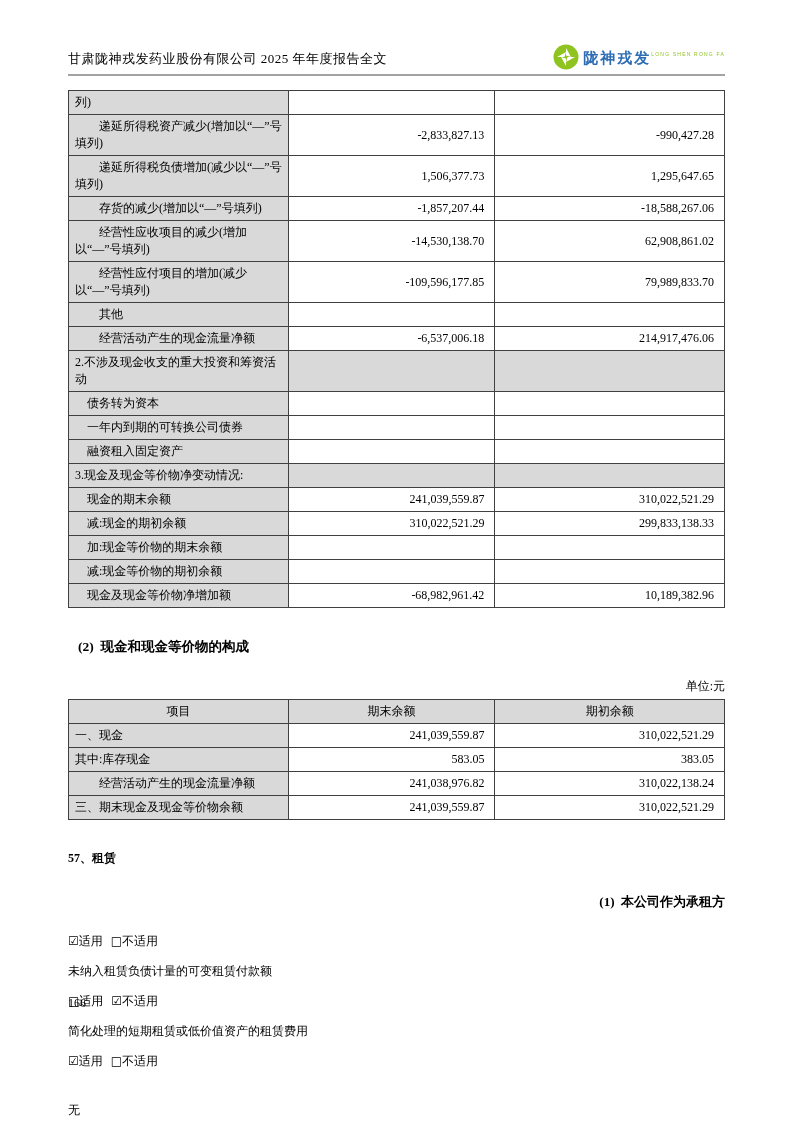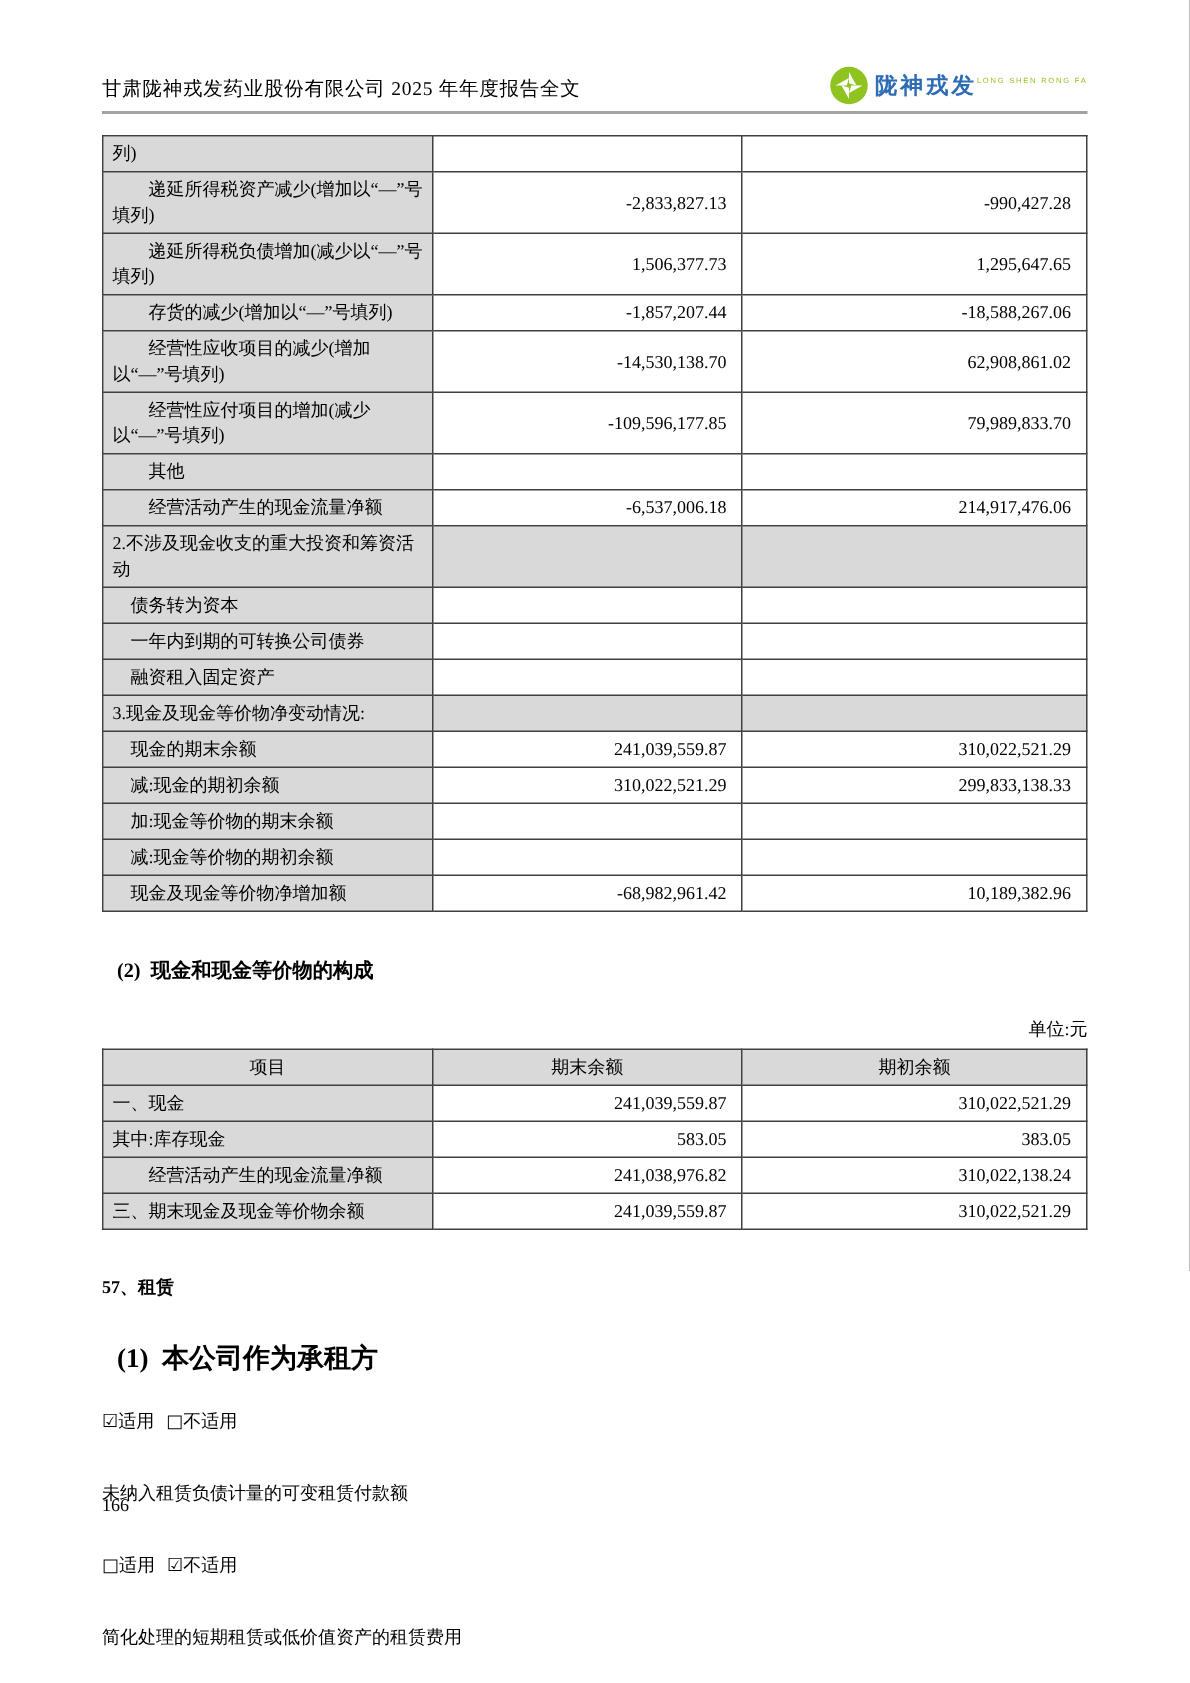--- a/index.html
+++ b/index.html
@@ -42,22 +42,22 @@
   .c-num   { text-align:right; padding-right:10px; background:#fff; }
   tr.shaded .c-num { background:#d9d9d9; }
   th { background:#d9d9d9; font-weight:normal; text-align:center; }
   .indent-0 { text-indent:0; }
   .indent-1 { text-indent:1em; }
   .indent-2 { text-indent:2em; }
   
   .h-sec { font-size:13.5px; font-weight:bold; margin:30px 0 0 10px; }
   .unit-line { text-align:right; font-size:12px; margin-top:22px; }
   .h-57 { font-size:12px; font-weight:bold; margin:30px 0 2px 0; }
-  .h-sub { font-size:18px; font-weight:bold; margin:26px 0 0 10px; }
-  .p-line { font-size:12px; margin-top:31px; line-height:17px; }
+  .h-sub { font-size:13px; font-weight:bold; margin:26px 0 0 10px;text-align:right; }
+  .p-line { font-size:12px; margin-top:13px; line-height:17px; }
   .first-p { margin-top:22px; }
   .checkbox { font-family:"DejaVu Sans","Liberation Sans",sans-serif; font-size:12px; }
   .apply-gap { display:inline-block; width:8px; }
   .none-line { margin-top:32px; }
   .page-num { position:absolute; left:68px; top:996px; font-size:12px; }
 </style>
 </head>
 <body>
 
 <div class="page">

